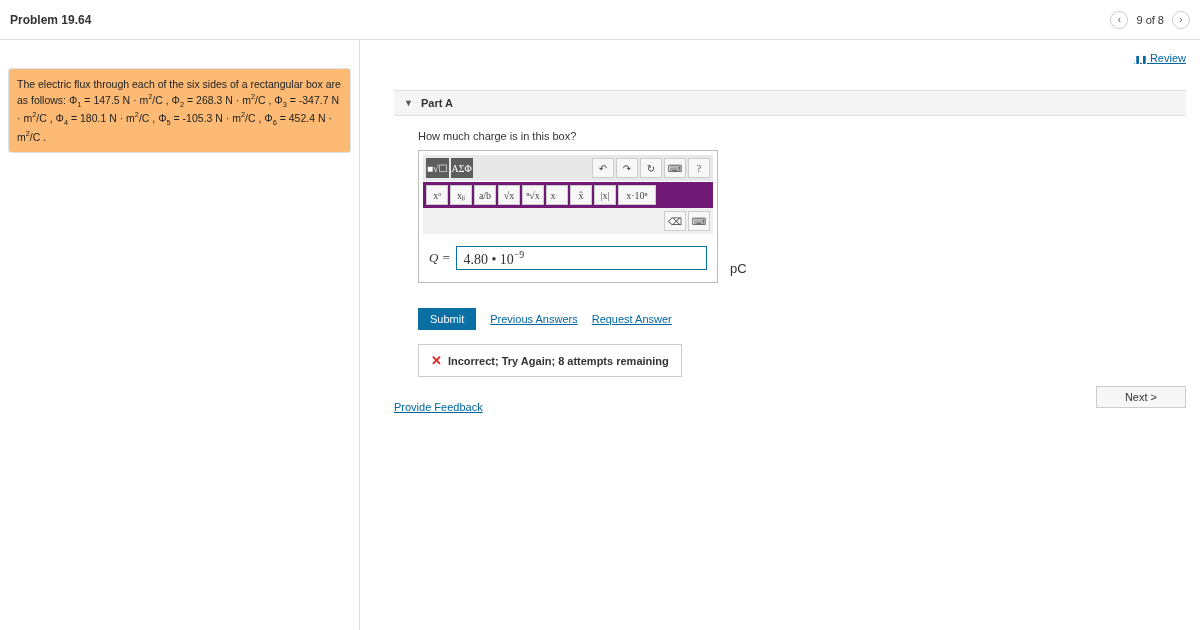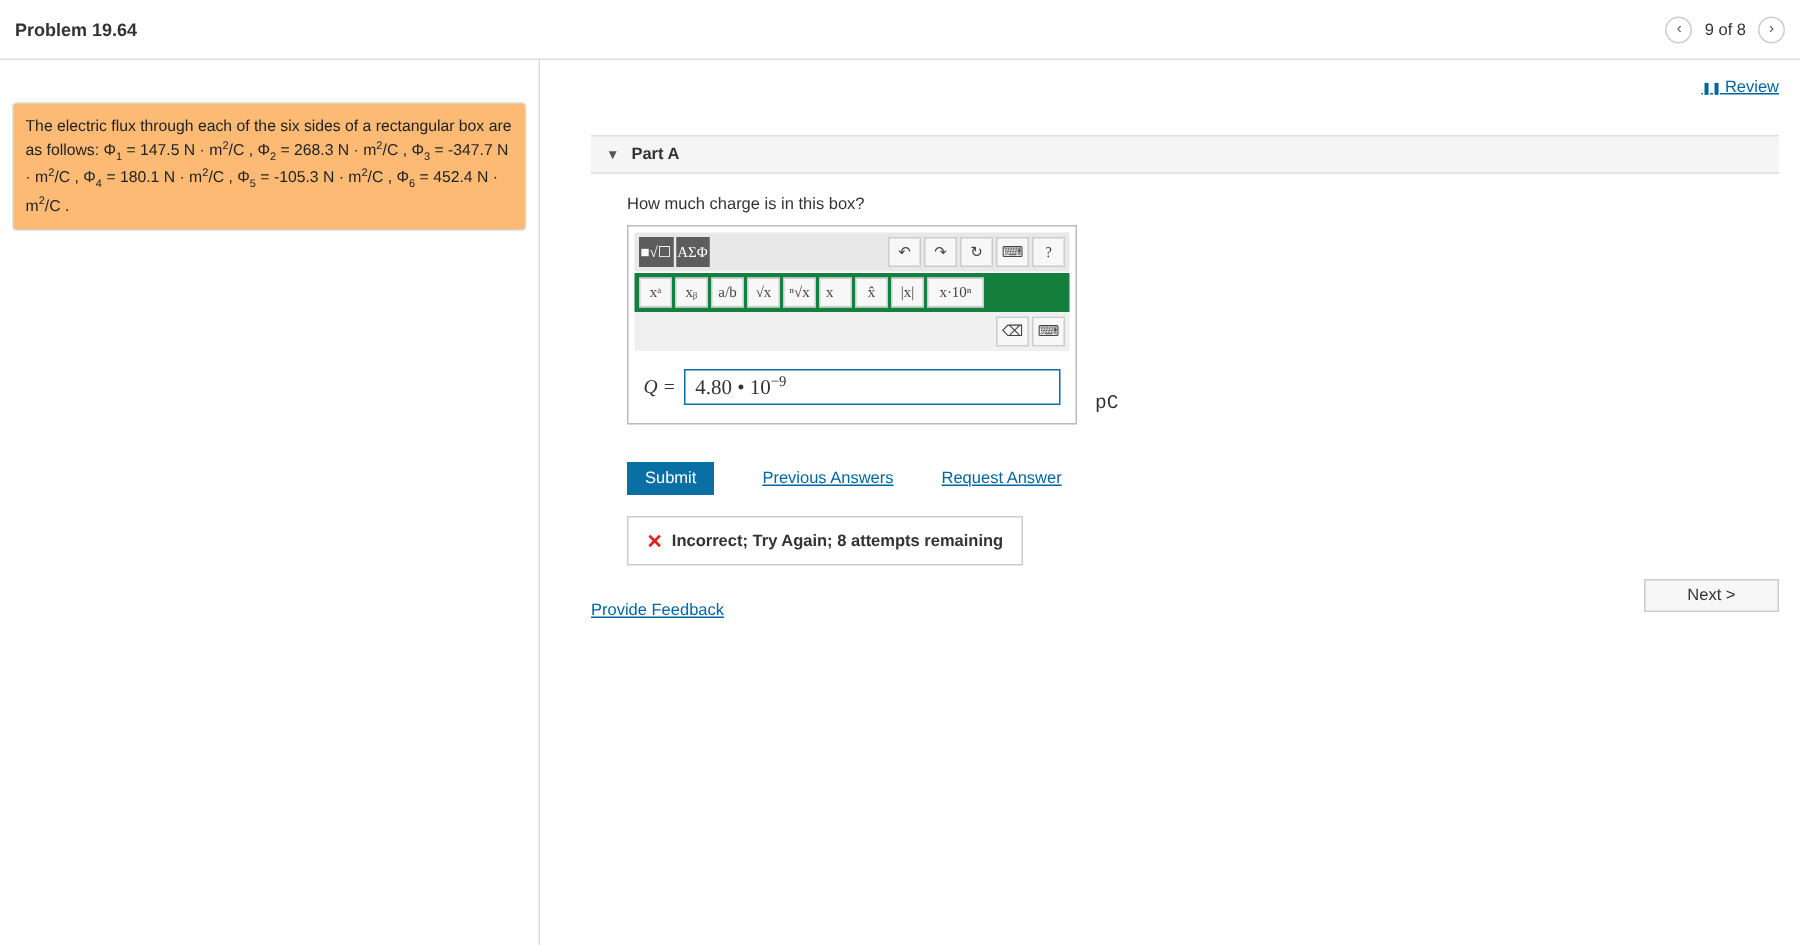--- a/index.html
+++ b/index.html
@@ -93,36 +93,36 @@
     background: #f7f7f7;
     border: 1px solid #ccc;
     height: 20px; min-width: 22px;
     display: flex; align-items: center; justify-content: center;
     font-size: 10px; color:#444;
     cursor: pointer;
     font-family: 'Times New Roman', serif;
   }
   .tbtn.dark { background:#5d5d5d; color:#fff; border-color:#5d5d5d;}
   .tool-left, .tool-right { display:flex; gap:2px;}
-  .toolbar-row2 { background:#15803d; margin-top:1px; flex-wrap: nowrap; text-align: center;}
+  .toolbar-row2 { background:#701a75; margin-top:1px; flex-wrap: nowrap; text-align: center;}
   .answer-line {
     display: flex; align-items: center; gap: 6px;
     padding: 12px 6px 8px 6px;
   }
   .qeq { font-style: italic; font-family:'Times New Roman', serif; font-size: 13px;}
   .answer-field {
     flex: 1;
     border: 1px solid #0a6fa3;
     height: 24px;
     padding: 2px 6px;
     font-family: 'Times New Roman', serif;
     font-size: 14px;
     display:flex; align-items:center;
   }
-  .submit-row { margin: 10px 0 0 24px; display:flex; gap:32px; align-items:center;}
+  .submit-row { margin: 10px 0 0 24px; display:flex; gap:14px; align-items:center;}
   .submit-btn {
     background: #0a6fa3; color:#fff; border:none;
     padding: 5px 12px; font-size: 11px; cursor:pointer;
   }
   .link { color:#0066a1; text-decoration: underline; font-size:11px; cursor:pointer;}
   .feedback-box {
     margin: 14px 0 0 24px;
     border: 1px solid #ccc;
     display: inline-flex;
     align-items: center;
@@ -216,21 +216,21 @@
           <div class="tbtn">⌫</div>
           <div class="tbtn">⌨</div>
         </div>
         <div class="answer-line">
           <span class="qeq">Q =</span>
           <div class="answer-field">
             <span>4.80 • 10<sup>−9</sup></span>
           </div>
         </div>
       </div>
-      <span style="position:relative; left:336px; top:-22px; font-family:Liberation Mono, monospace; font-size:13px;">pC</span>
+      <span style="position:relative; left:336px; top:-22px; font-family:Liberation Sans, sans-serif; font-size:13px;">pC</span>
 
       <div class="submit-row">
         <button class="submit-btn">Submit</button>
         <span class="link">Previous Answers</span>
         <span class="link">Request Answer</span>
       </div>
 
       <div class="feedback-box">
         <span class="x">✕</span>
         <span>Incorrect; Try Again; 8 attempts remaining</span>

